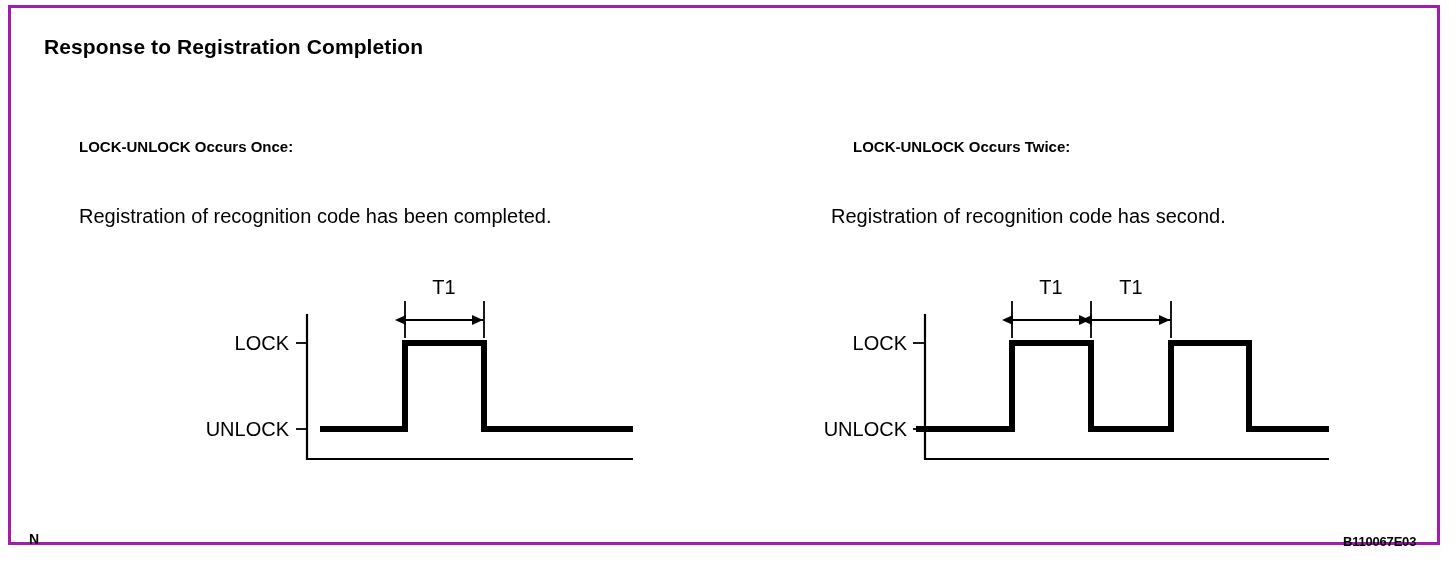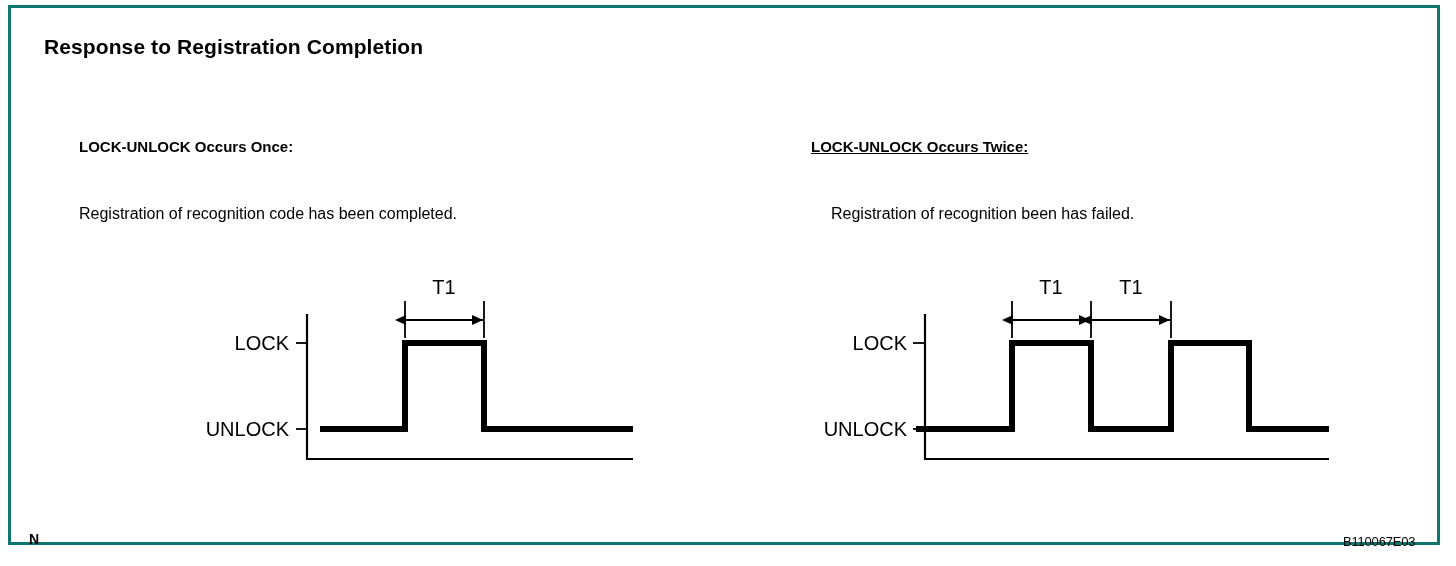--- a/index.html
+++ b/index.html
@@ -18,48 +18,48 @@
     position: relative;
     width: 1456px;
     height: 566px;
   }
   .frame {
     position: absolute;
     left: 8px;
     top: 5px;
     width: 1432px;
     height: 540px;
-    border: 3px solid #0f766e;
+    border: 3px solid #a21caf;
     box-sizing: border-box;
     background: #ffffff;
   }
   .figure-title {
     position: absolute;
     left: 33px;
     top: 27px;
     font-size: 21px;
     font-weight: bold;
     letter-spacing: 0.1px;
     white-space: nowrap;
   }
   .col-heading {
     position: absolute;
     font-size: 15px;
     font-weight: bold;
     white-space: nowrap;
   }
   .col-desc {
     position: absolute;
-    font-size: 16px;
+    font-size: 20px;
     font-weight: normal;
     white-space: nowrap;
   }
   .col-left .col-heading { left: 68px; top: 130px; }
   .col-left .col-desc    { left: 68px; top: 197px; }
-  .col-right .col-heading { left: 800px; top: 130px; text-decoration: underline; }
+  .col-right .col-heading { left: 842px; top: 130px; }
   .col-right .col-desc    { left: 820px; top: 197px; }
 
   .chart {
     position: absolute;
   }
   .chart.left  { left: 130px; top: 250px; }
   .chart.right { left: 730px; top: 250px; }
 
   .chart svg { display: block; }
 
@@ -111,42 +111,42 @@
     top: 524px;
     font-size: 14px;
     font-weight: bold;
     line-height: 1;
   }
   .doc-code {
     position: absolute;
     left: 1332px;
     top: 526px;
     font-size: 13px;
-    font-weight: normal;
+    font-weight: bold;
     letter-spacing: -0.2px;
     white-space: nowrap;
     text-align: right;
   }
 </style>
 </head>
 <body>
 
 <div class="page">
   <div class="frame">
 
     <div class="figure-title">Response to Registration Completion</div>
 
     <div class="col-left">
       <div class="col-heading">LOCK-UNLOCK Occurs Once:</div>
       <div class="col-desc">Registration of recognition code has been completed.</div>
     </div>
 
     <div class="col-right">
       <div class="col-heading">LOCK-UNLOCK Occurs Twice:</div>
-      <div class="col-desc">Registration of recognition been has failed.</div>
+      <div class="col-desc">Registration of recognition code has second.</div>
     </div>
 
     <div class="chart left">
       <svg width="510" height="215" viewBox="0 0 510 215">
         <defs>
           <marker id="arrL" markerWidth="12" markerHeight="10" refX="11" refY="5" orient="auto" markerUnits="userSpaceOnUse">
             <path d="M11,0 L11,10 L0,5 Z" fill="#000000"></path>
           </marker>
           <marker id="arrR" markerWidth="12" markerHeight="10" refX="11" refY="5" orient="auto" markerUnits="userSpaceOnUse">
             <path d="M0,0 L0,10 L11,5 Z" fill="#000000"></path>

